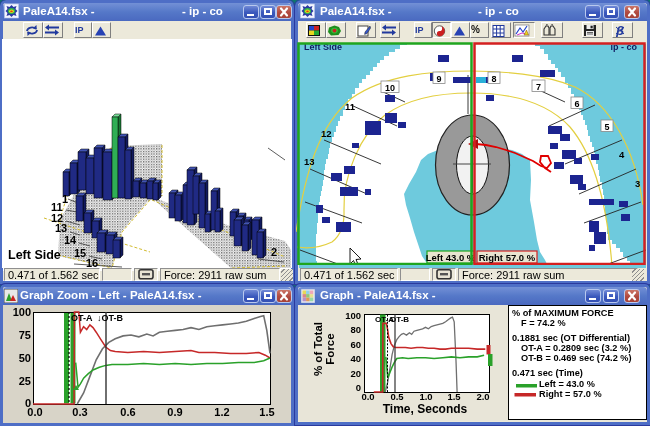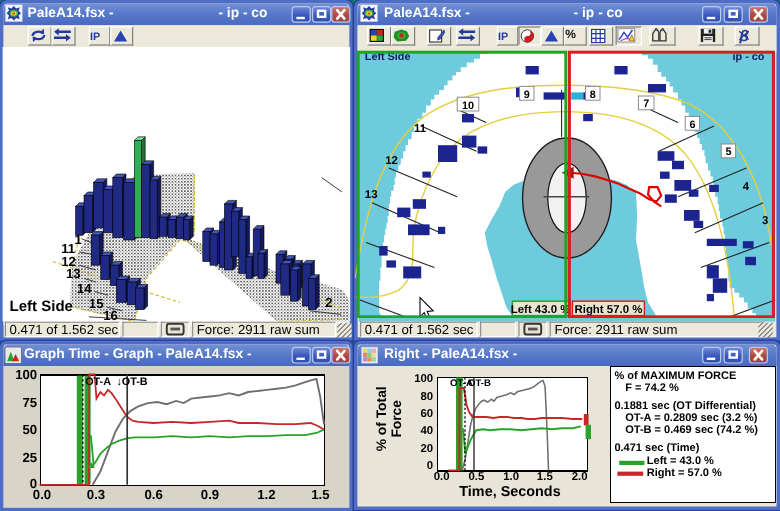--- a/index.html
+++ b/index.html
@@ -175,21 +175,21 @@
             <rect x="6" y="4" width="8" height="2.4" fill="#555"></rect>
           </svg>
         </div>
     <div class="sp" style="left:160px;width:180px;">Force: 2911 raw sum</div>
     <div class="grip" style="left:334px;top:1px;"></div>
   </div>
 </div>
 
 <div class="win" style="left:0;top:284px;width:294px;height:142px;border-radius:5px 5px 0 0;">
   <div class="tbar">
-    <span style="position:absolute;left:17px;top:2px;">Graph Time - Graph - PaleA14.fsx -</span>
+    <span style="position:absolute;left:17px;top:2px;">Graph Zoom - Left - PaleA14.fsx -</span>
     <div class="tbtn" style="left:240px;">
           <div class="minb"></div>
         </div>
     <div class="tbtn" style="left:257px;">
           <div class="maxb"></div>
         </div>
     <div class="tbtn close" style="left:273px;">
           <svg width="14" height="12" viewBox="0 0 14 12" style="position:absolute;left:0;top:0">
             <path d="M4 2.5 L10 9.5 M10 2.5 L4 9.5" stroke="#fff" stroke-width="2.2" stroke-linecap="round"></path>
           </svg>
@@ -198,21 +198,21 @@
   <svg class="abs" style="left:1px;top:2px" width="14" height="14" viewBox="0 0 14 14">
     <rect x="0" y="0" width="14" height="14" fill="#e8e8e8" stroke="#555"></rect>
     <path d="M2 12 L5 4 L8 12 Z" fill="#2aa12a"></path>
         <path d="M6 12 L9 6 L12 12 Z" fill="#cc2222"></path>
   </svg>
   <div class="abs" style="left:0;top:18px;width:288px;height:118px;background:#d8d4c8;"></div>
 </div>
 
 <div class="win" style="left:295px;top:284px;width:355px;height:141px;border-radius:5px 5px 0 0;">
   <div class="tbar">
-    <span style="position:absolute;left:22px;top:2px;">Right - PaleA14.fsx -</span>
+    <span style="position:absolute;left:22px;top:2px;">Graph - PaleA14.fsx -</span>
     <div class="tbtn" style="left:287px;">
           <div class="minb"></div>
         </div>
     <div class="tbtn" style="left:305px;">
           <div class="maxb"></div>
         </div>
     <div class="tbtn close" style="left:326px;">
           <svg width="14" height="12" viewBox="0 0 14 12" style="position:absolute;left:0;top:0">
             <path d="M4 2.5 L10 9.5 M10 2.5 L4 9.5" stroke="#fff" stroke-width="2.2" stroke-linecap="round"></path>
           </svg>

